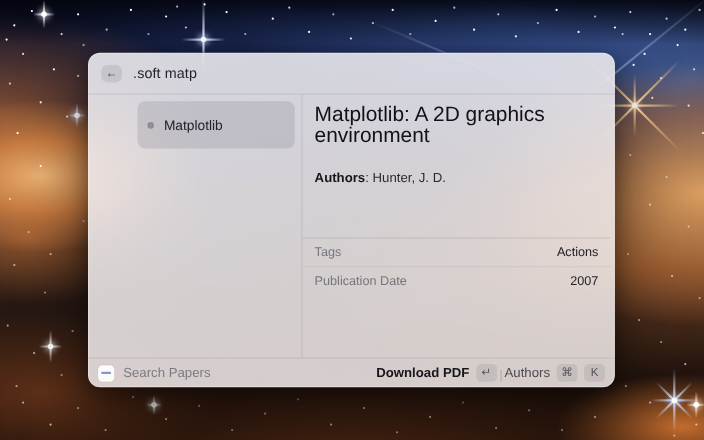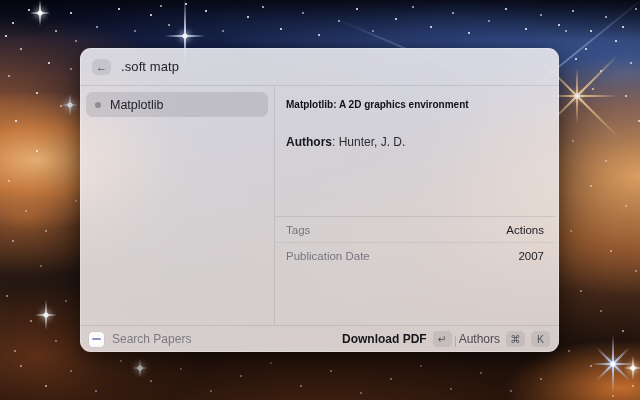--- a/index.html
+++ b/index.html
@@ -72,26 +72,26 @@
     box-shadow:0 28px 60px rgba(0,0,0,.5),0 6px 18px rgba(0,0,0,.35),inset 0 0 0 1px rgba(255,255,255,.28);
     display:flex;flex-direction:column;color:#1e1d23;}
   .hdr{height:37px;flex:0 0 37px;display:flex;align-items:center;padding:0 12px;gap:10px;
     border-bottom:1px solid rgba(60,60,75,.13);}
   .backbtn{width:19px;height:16px;border-radius:6px;border:none;cursor:pointer;
     background:rgba(110,110,125,.18);display:flex;align-items:center;justify-content:center;
     font-size:11px;color:#3c3b42;padding:0;}
   .searchtxt{font-size:13px;color:#242329;letter-spacing:.1px;}
   .body{flex:1;display:flex;min-height:0;position:relative;}
   .sidebar{width:182px;flex:0 0 182px;border-right:1px solid rgba(60,60,75,.13);padding:6px 6px;}
-  .lrow{height:25px;border-radius:7px;display:flex;align-items:center;gap:9px;padding:0 9px;cursor:default;}
+  .lrow{height:43px;border-radius:7px;display:flex;align-items:center;gap:9px;padding:0 9px;cursor:default;margin-left:39px;}
   .lrow.sel{background:rgba(120,120,132,.22);}
   .ldot{width:6px;height:6px;border-radius:50%;background:#8f8e96;flex:0 0 6px;}
   .llabel{font-size:12.5px;color:#232228;font-weight:500;}
   .detail{flex:1;position:relative;padding:9px 11px;}
-  .dtitle{font-size:10px;font-weight:700;color:#121117;line-height:19px;}
+  .dtitle{font-size:19px;font-weight:400;color:#121117;line-height:19px;}
   .dauthors{margin-top:20px;font-size:12px;color:#2c2b31;line-height:17px;}
   .dauthors b{font-weight:700;color:#17161c;}
   .meta{position:absolute;left:0;right:4px;top:130px;border-top:1px solid rgba(60,60,75,.13);}
   .mrow{height:25px;display:flex;align-items:center;justify-content:space-between;padding:0 11px;}
   .mrow + .mrow{border-top:1px solid rgba(60,60,75,.08);}
   .mlabel{font-size:11.5px;color:#76757d;}
   .mvalue{font-size:11.5px;color:#232228;font-weight:500;}
   .ftr{height:26px;flex:0 0 26px;border-top:1px solid rgba(60,60,75,.13);
     display:flex;align-items:center;padding:0 9px;gap:8px;font-size:12px;}
   .appicon{width:15px;height:15px;border-radius:4px;background:#fbfbfd;flex:0 0 15px;

